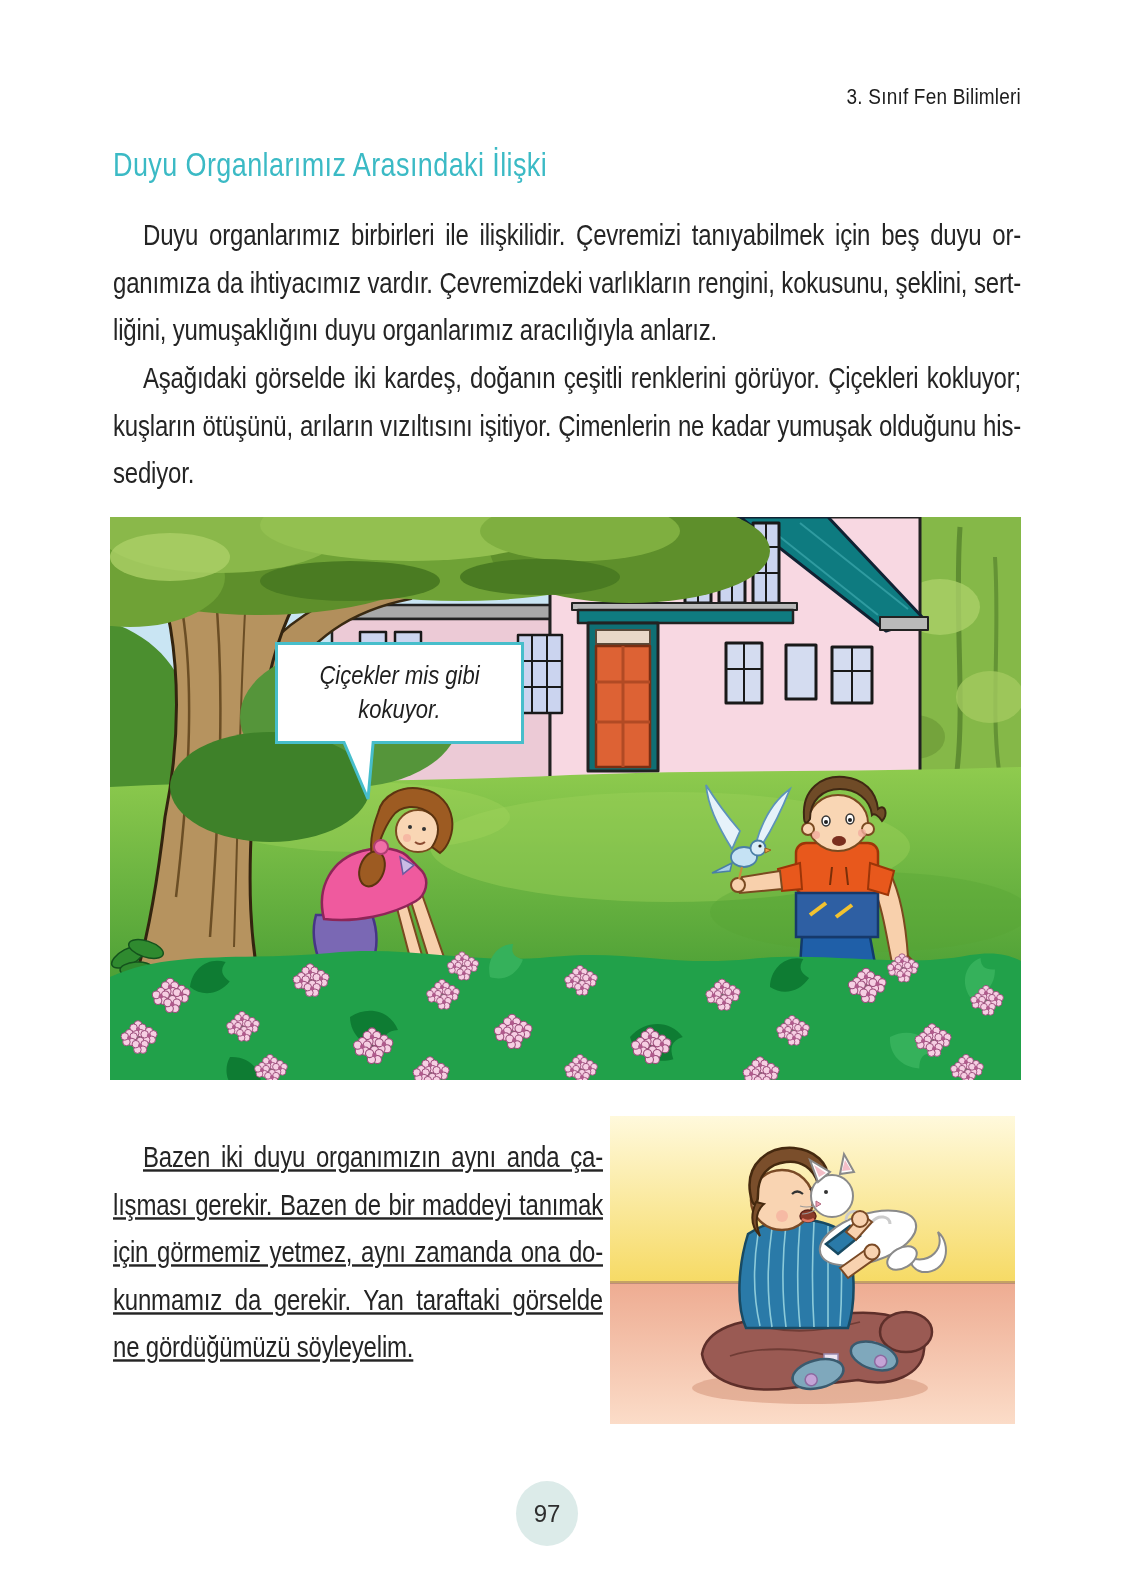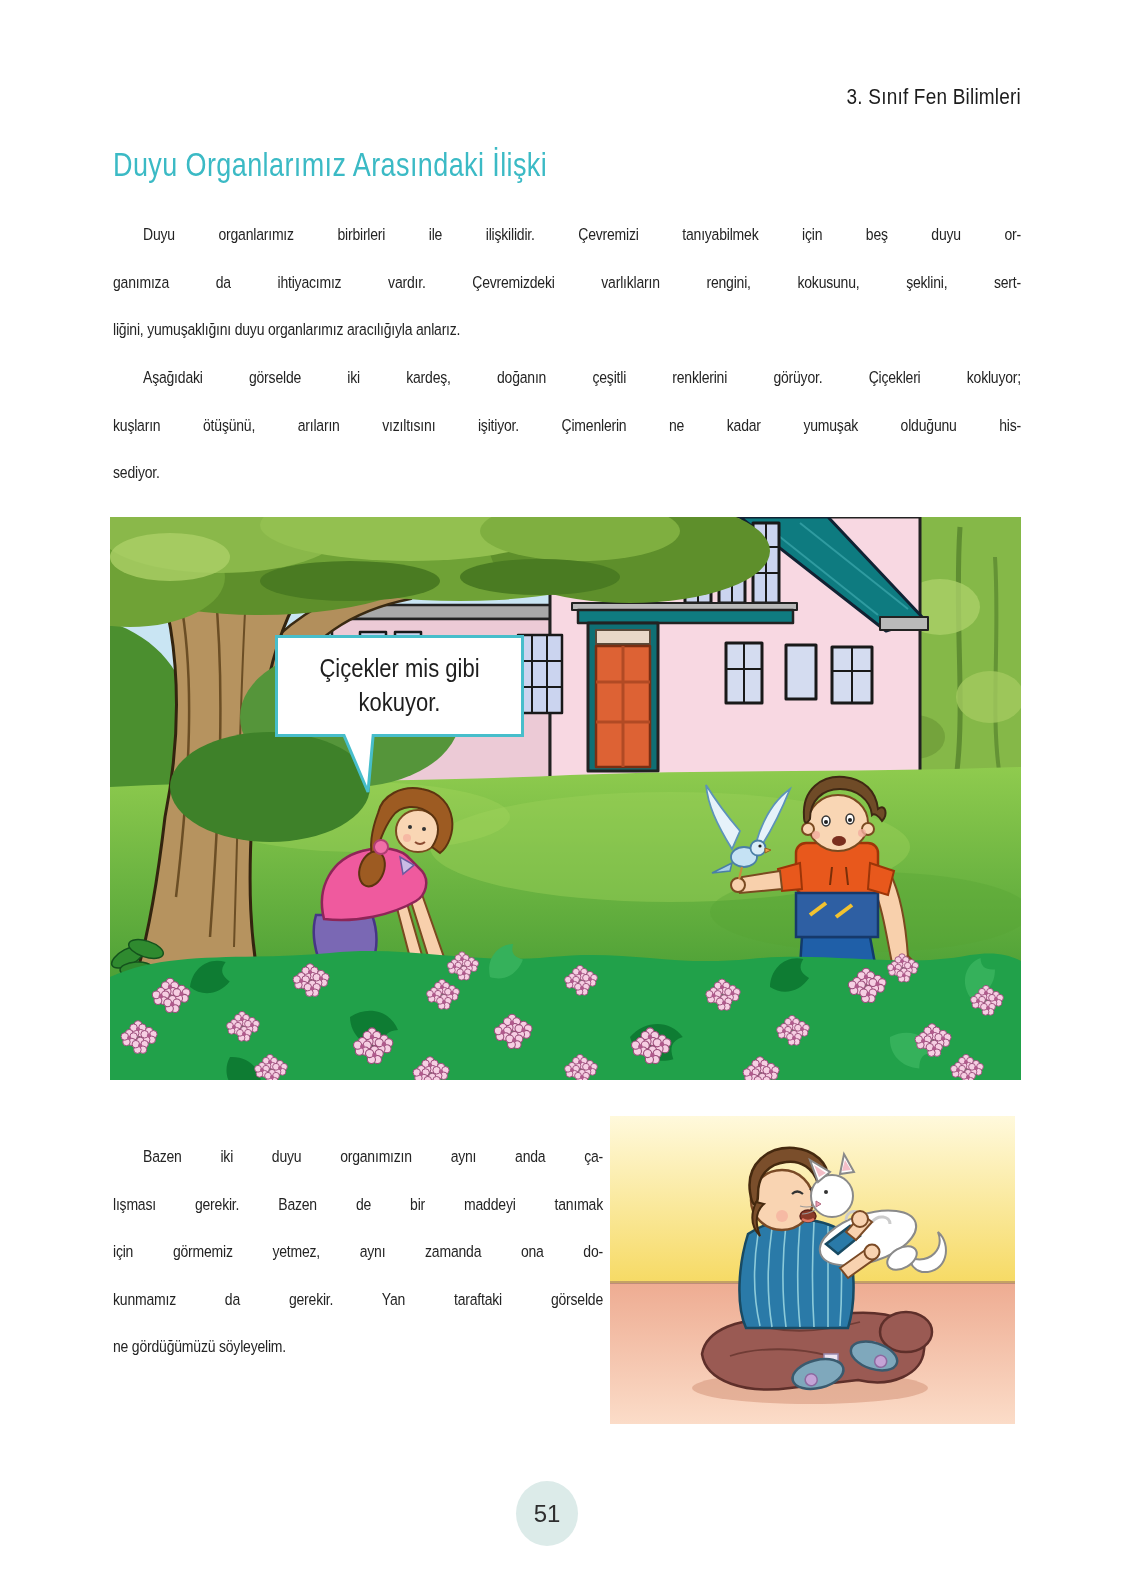--- a/index.html
+++ b/index.html
@@ -14,44 +14,44 @@
     font-family:"Liberation Sans", sans-serif;overflow:hidden;
   }
   .header-label{
     position:absolute;top:86px;right:112px;font-size:19px;color:#1c1c1c;
     transform:scaleY(1.18);transform-origin:right center;letter-spacing:.2px;
   }
   .page-title{
     position:absolute;left:113px;top:150px;font-size:27px;color:var(--title-teal);
     transform:scaleY(1.2);transform-origin:left center;letter-spacing:.4px;
   }
-  .para{position:absolute;color:var(--body-text);font-size:14px;letter-spacing:-0.2px;}
+  .para{position:absolute;color:var(--body-text);font-size:24px;letter-spacing:-0.2px;}
   .para .line{
     height:47.5px;line-height:47.5px;text-align:justify;text-align-last:justify;
     transform:scaleY(1.22);transform-origin:left center;
   }
   .para .line.first{text-indent:30px;}
   .para .line.last{text-align-last:left;}
   .p1{left:113px;top:211px;width:908px;}
   .p2{left:113px;top:354px;width:908px;}
-  .p3{left:113px;top:1133px;width:490px;}
+  .p3{left:113px;top:1133px;width:490px;text-decoration:underline;}
   .closing{left:113px;top:1430px;width:908px;}
   .closing .line{text-align:left;text-align-last:left;}
 
   .illo1{position:absolute;left:110px;top:517px;width:911px;height:563px;}
   .illo2{position:absolute;left:610px;top:1116px;width:405px;height:308px;}
   .illo1 svg,.illo2 svg{display:block;width:100%;height:100%;}
 
   .bubble{
     position:absolute;background:#fff;border:3px solid var(--bubble-border);
     color:#1e1e1e;font-size:22px;line-height:34px;text-align:center;
     display:flex;flex-direction:column;justify-content:center;z-index:3;
   }
   .bubble .bline{transform:scaleY(1.18);}
-  .bubble1{left:165px;top:118px;width:243px;height:96px;}
+  .bubble1{left:165px;top:125px;width:243px;height:96px;font-style:italic;}
   .bubble2{left:628px;top:158px;width:238px;height:96px;}
   .tail{position:absolute;top:100%;overflow:hidden;}
   .tail-1{left:60px;}
   .tail-2{left:218px;}
 
   .page-badge{
     position:absolute;left:516px;top:1481px;width:62px;height:65px;border-radius:50%;
     background:var(--badge-bg);display:flex;align-items:center;justify-content:center;
     font-size:24px;color:#2e2e2e;z-index:2;
   }
@@ -398,16 +398,16 @@
         <path d="M236,116 L252,98 L262,106 L246,124 Z" fill="#F8D2B0" stroke="#7A4A26" stroke-width="2"></path>
         <circle cx="250" cy="103" r="8" fill="#F8D2B0" stroke="#7A4A26" stroke-width="2"></circle>
         <path d="M230,152 L258,132 L266,142 L238,162 Z" fill="#F8D2B0" stroke="#7A4A26" stroke-width="2"></path>
         <circle cx="262" cy="136" r="7.5" fill="#F8D2B0" stroke="#7A4A26" stroke-width="2"></circle>
       </g>
     </svg>
   </div>
 
 
   <div class="page-badge">
-    <span>51</span>
+    <span>97</span>
   </div>
 
 </div>
 
 </body></html>

